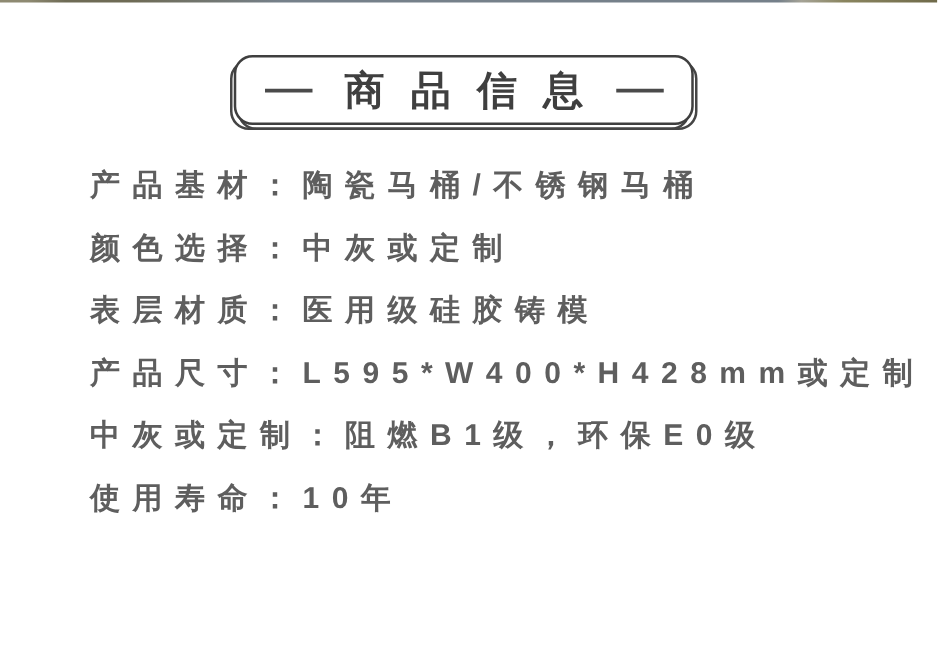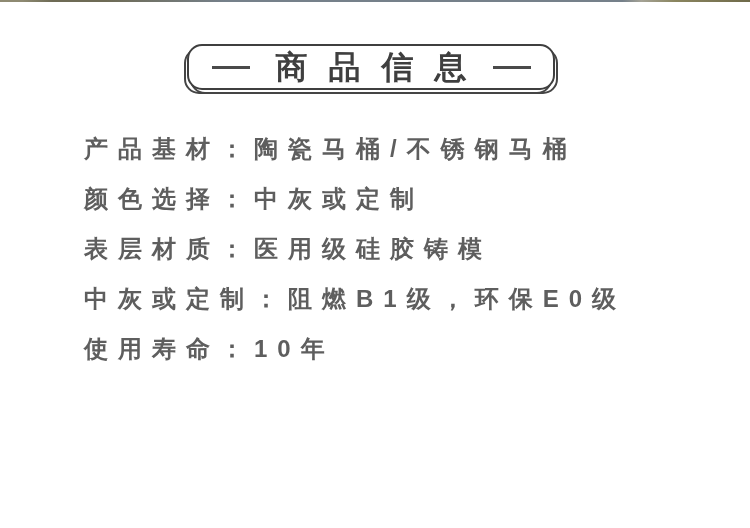--- a/index.html
+++ b/index.html
@@ -22,21 +22,21 @@
       #6e6b55 7%, #6e6b55 14%,
       #75808a 30%, #75808a 83%,
       #a5a396 85.5%,
       #8a855f 90%, #6f6a4a 100%);
   }
 
   
   .title-wrap {
     position: absolute;
     left: 187px; top: 44px;
-    width: 368px; height: 46px;
+    width: 368px; height: 56px;
   }
   .underlay {
     position: absolute;
     left: 0; top: 0; right: 0; bottom: 0;
     border: 2px solid #454545;
     border-radius: 15px;
     box-sizing: border-box;
   }
   .underlay.u1 { transform: translate(-3px, 4px); }
   .underlay.u2 { transform: translate(3px, 4px); }
@@ -64,21 +64,21 @@
     font-weight: bold;
     color: #3f3f3f;
     letter-spacing: 21px;
     white-space: nowrap;
     line-height: 1;
   }
 
   
   .specs {
     position: absolute;
-    left: 84px; top: 124px;
+    left: 72px; top: 124px;
     width: 660px;
   }
   .spec-row {
     height: 50px;
     line-height: 50px;
     font-size: 24px;
     font-weight: bold;
     color: #5e5e5e;
     letter-spacing: 10px;
     white-space: nowrap;
@@ -110,20 +110,23 @@
 
     <div class="spec-row">
       <span class="spec-label">颜色选择</span><span class="spec-colon">：</span><span class="spec-value">中灰或定制</span>
     </div>
 
     <div class="spec-row">
       <span class="spec-label">表层材质</span><span class="spec-colon">：</span><span class="spec-value">医用级硅胶铸模</span>
     </div>
 
 
+    <div class="spec-row">
+      <span class="spec-label">产品尺寸</span><span class="spec-colon">：</span><span class="spec-value">L595*W400*H428mm或定制</span>
+    </div>
 
     <div class="spec-row">
       <span class="spec-label">中灰或定制</span><span class="spec-colon">：</span><span class="spec-value">阻燃B1级，环保E0级</span>
     </div>
 
     <div class="spec-row">
       <span class="spec-label">使用寿命</span><span class="spec-colon">：</span><span class="spec-value">10年</span>
     </div>
 
   </div>

